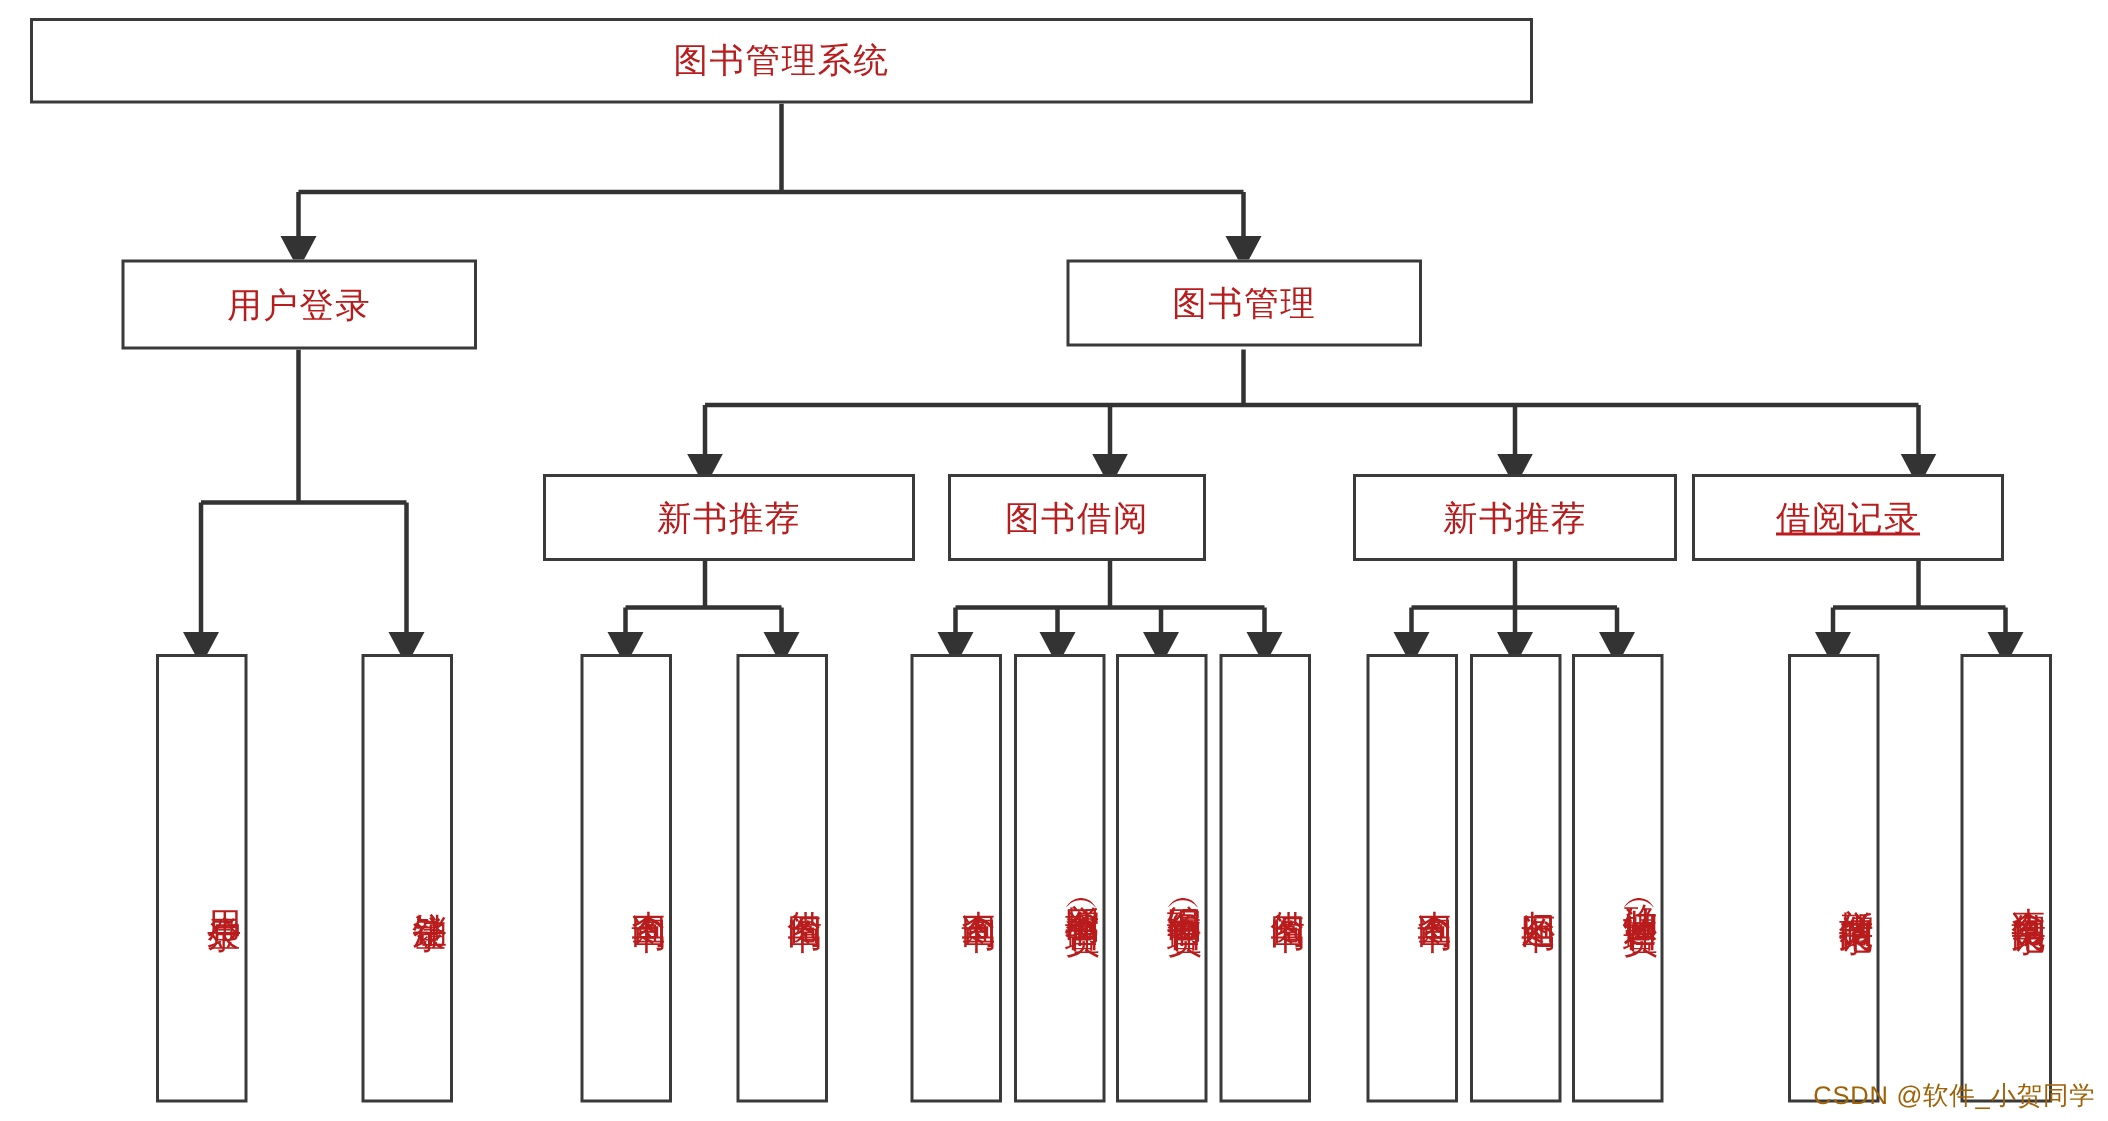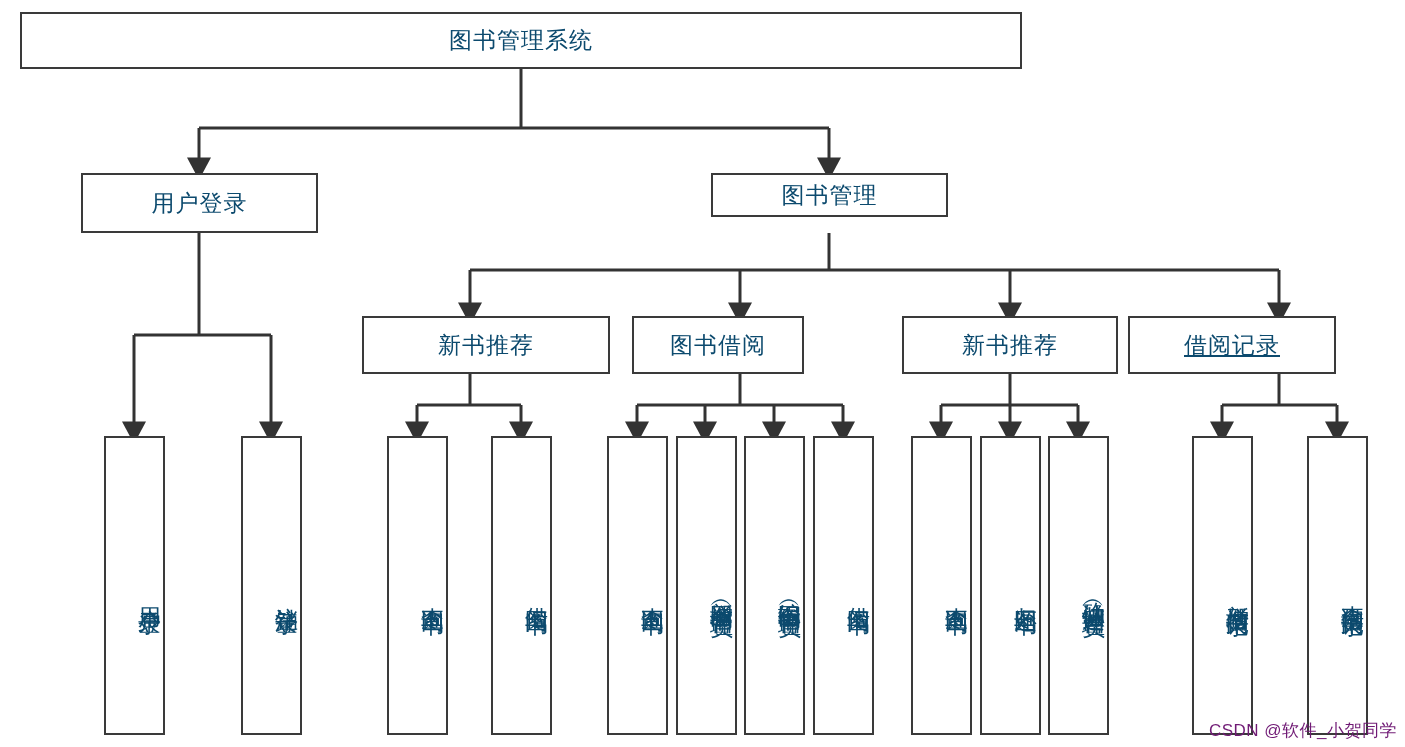--- a/index.html
+++ b/index.html
@@ -24,21 +24,21 @@
     pointer-events: none;
   }
   .node {
     position: absolute;
     box-sizing: border-box;
     background: #ffffff;
     border: 2.5px solid #3a3a3a;
     display: flex;
     align-items: center;
     justify-content: center;
-    color: #0c4a6e;
+    color: #b91c1c;
   }
   .node.horiz {
     font-size: 23px;
     letter-spacing: 1px;
   }
   .node.leaf {
     writing-mode: vertical-rl;
     text-orientation: upright;
     font-size: 23px;
     line-height: 1.18;
@@ -49,21 +49,21 @@
     text-align: left;
   }
   .node.leaf span {
     display: block;
   }
   .watermark {
     position: absolute;
     right: 8px;
     bottom: 5px;
     font-size: 17px;
-    color: #701a75;
+    color: #a16207;
     letter-spacing: 0.5px;
     white-space: nowrap;
   }
 </style>
 </head>
 <body>
 
 <div id="canvas">
 
   <svg id="wires" viewBox="0 0 1405 747" xmlns="http://www.w3.org/2000/svg">
@@ -116,21 +116,21 @@
     </g>
   </svg>
 
   <div class="node horiz" style="left:20px; top:12px; width:1002px; height:57px;">
     <span>图书管理系统</span>
   </div>
 
   <div class="node horiz" style="left:81px; top:173px; width:237px; height:60px;">
     <span>用户登录</span>
   </div>
-  <div class="node horiz" style="left:711px; top:173px; width:237px; height:44px;">
+  <div class="node horiz" style="left:711px; top:173px; width:237px; height:58px;">
     <span>图书管理</span>
   </div>
 
   <div class="node horiz" style="left:362px; top:316px; width:248px; height:58px;">
     <span>新书推荐</span>
   </div>
   <div class="node horiz" style="left:632px; top:316px; width:172px; height:58px;">
     <span>图书借阅</span>
   </div>
   <div class="node horiz" style="left:902px; top:316px; width:216px; height:58px;">

